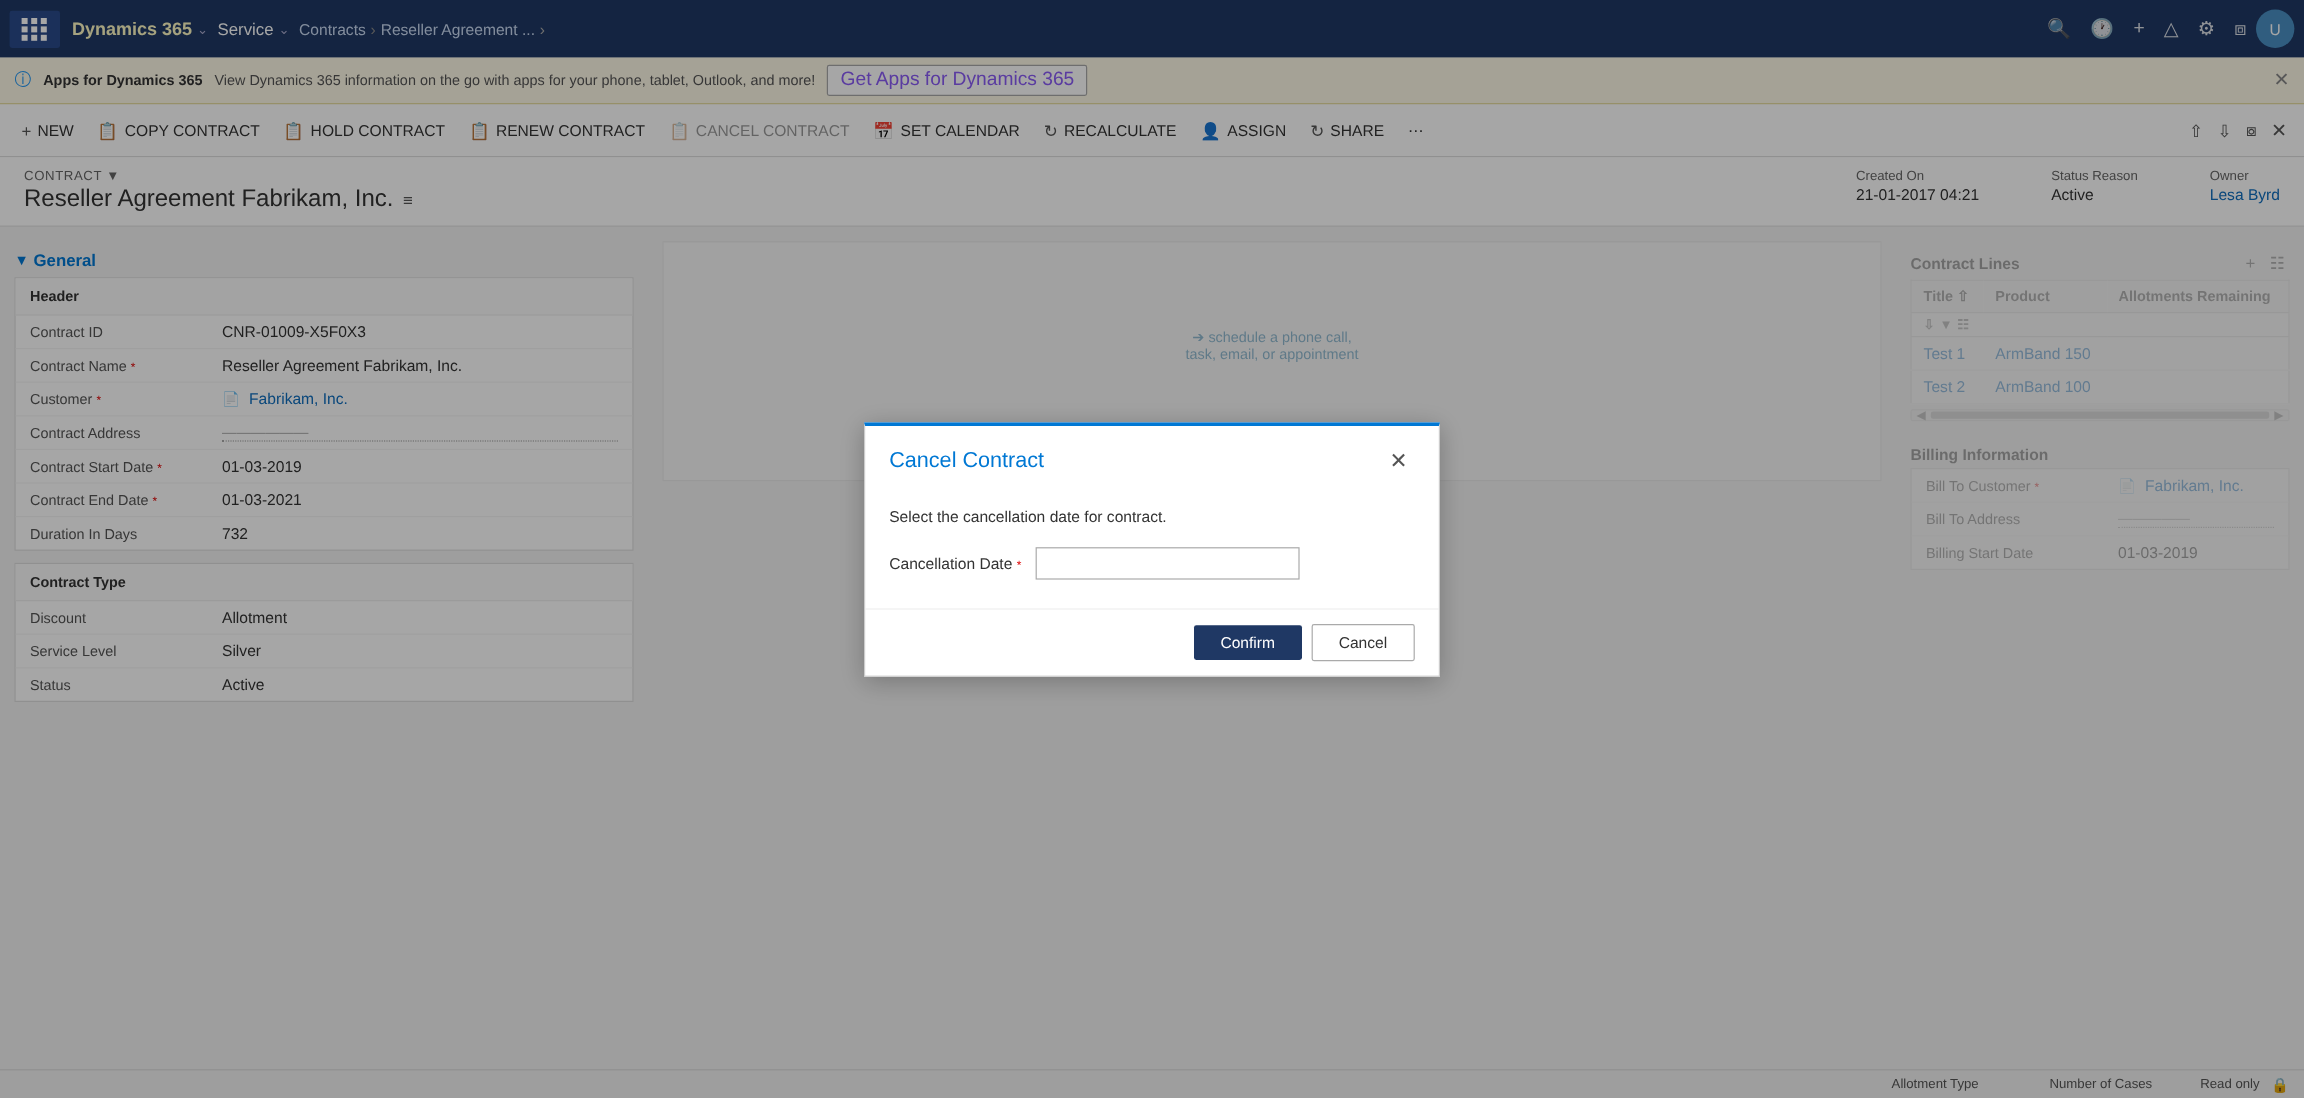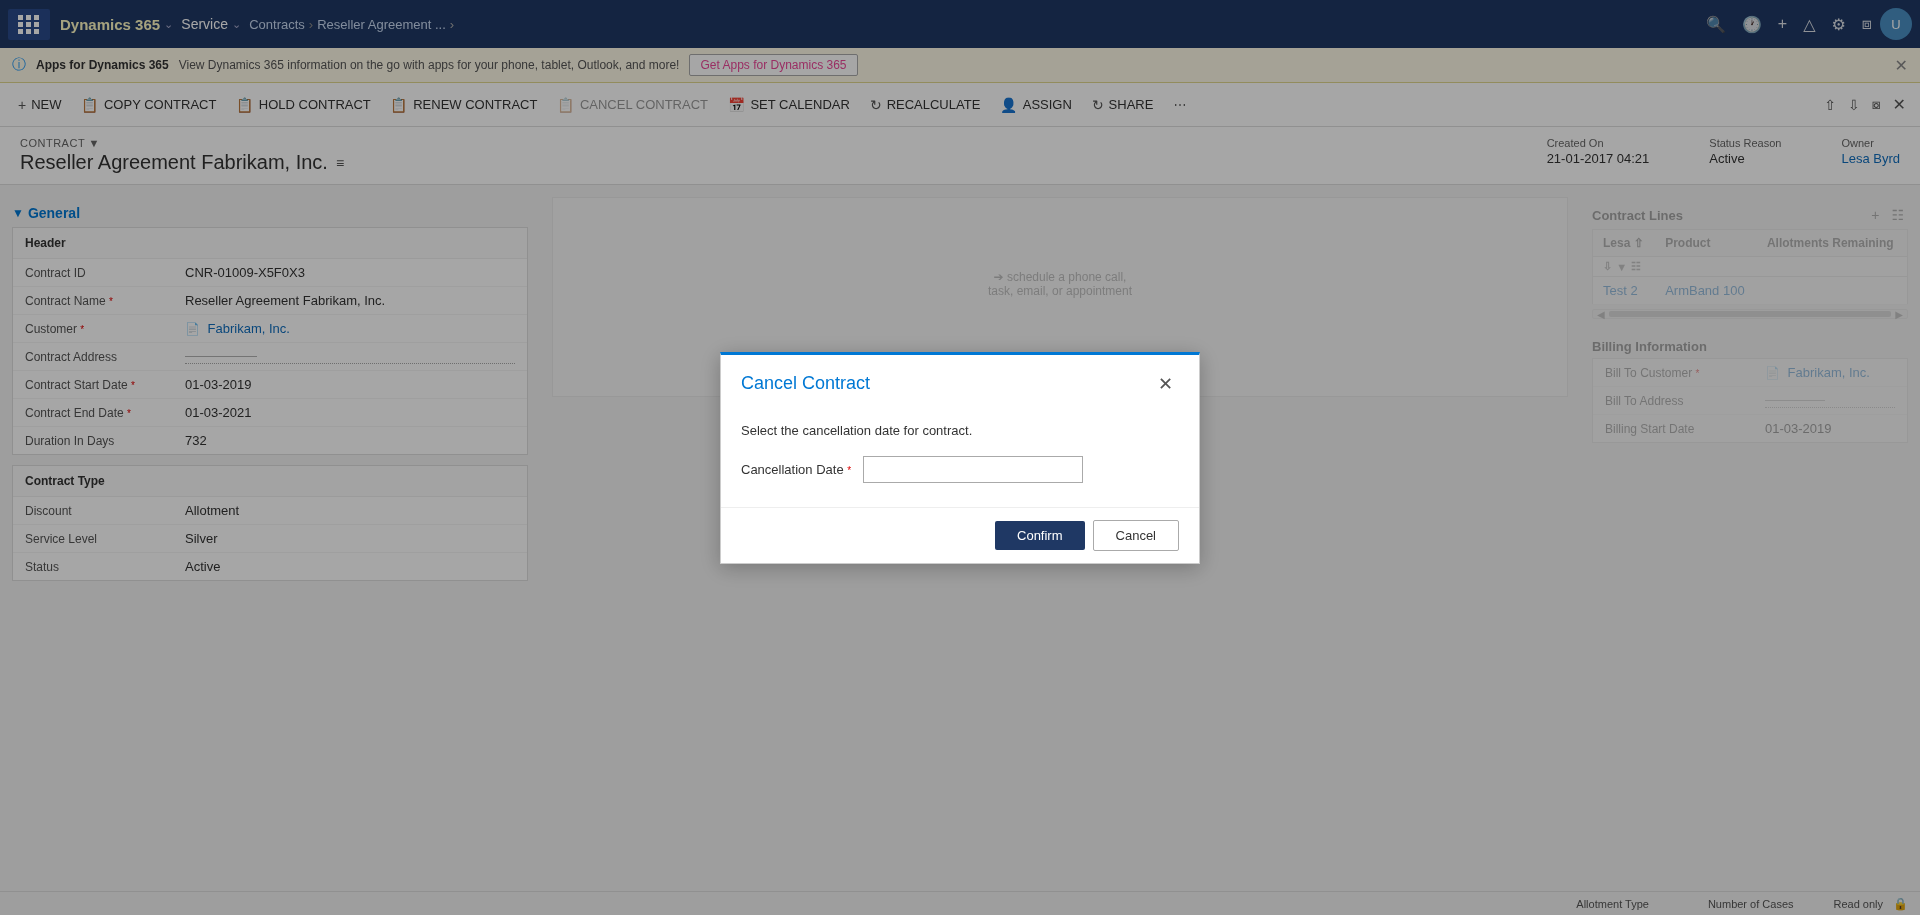--- a/index.html
+++ b/index.html
@@ -37,21 +37,21 @@
       background: #fef9e7;
       border-bottom: 1px solid #e0d890;
       display: flex; align-items: center; gap: 10px;
       padding: 6px 12px;
       font-size: 12px; color: #555;
     }
     .info-icon { color: #2196F3; font-size: 14px; }
     .info-bar strong { color: #333; font-weight: 600; text-align: right; }
     .info-bar-btn {
       background: #fff; border: 1px solid #aaa; padding: 3px 10px;
-      font-size: 12px; cursor: pointer; border-radius: 2px; color: #ec4899;
+      font-size: 16px; cursor: pointer; border-radius: 2px; color: #8b5cf6;
     }
     .info-close { margin-left: auto; cursor: pointer; color: #888; font-size: 16px; }
 
     
     .command-bar {
       display: flex; align-items: center; gap: 0;
       background: #fff;
       border-bottom: 1px solid #ddd;
       padding: 0 8px;
       height: 44px;
@@ -384,52 +384,57 @@
       </div>
       <div class="form-row">
         <div class="form-label">Status</div>
         <div class="form-value">Active</div>
       </div>
     </div>
   </div>
 
   <div class="center-panel">
     <div style="height: 200px; background:#fff; border:1px solid #ddd; padding:12px;">
-      <div style="font-size:12px; color:#737373; text-align:center; margin-top:60px;">
+      <div style="font-size:12px; color:#0369a1; text-align:center; margin-top:60px;">
         <span>➔ schedule a phone call,<br>task, email, or appointment</span>
       </div>
     </div>
   </div>
 
   <div class="right-panel">
     <div class="contract-lines-header">
       <span class="contract-lines-title">Contract Lines</span>
       <div class="cl-actions">
         <button class="cl-btn">+</button>
         <button class="cl-btn">☷</button>
       </div>
     </div>
     <table class="cl-table">
       <thead>
         <tr>
-          <th><span>Lesa</span> ⇧</th>
+          <th><span>Title</span> ⇧</th>
           <th>Product</th>
           <th>Allotments Remaining</th>
         </tr>
         <tr>
           <th colspan="3" style="padding:3px 10px; background:#fff;">
             <div style="display:flex; gap:4px; align-items:center;">
               <span style="font-size:11px; color:#888;">⇩</span>
               <span style="font-size:11px; color:#888;">▼</span>
               <span style="font-size:11px; color:#888;">☷</span>
             </div>
           </th>
         </tr>
       </thead>
       <tbody>
+        <tr>
+          <td><a href="#">Test 1</a></td>
+          <td><a href="#">ArmBand 150</a></td>
+          <td></td>
+        </tr>
         <tr>
           <td><a href="#">Test 2</a></td>
           <td><a href="#">ArmBand 100</a></td>
           <td></td>
         </tr>
       </tbody>
     </table>
 
     <div style="margin-top:4px; height:10px; background:#f0f0f0; border:1px solid #ddd; border-radius:2px; display:flex; align-items:center; justify-content:space-between; padding:0 4px;">
       <span style="font-size:10px; color:#888; cursor:pointer;">◀</span>

